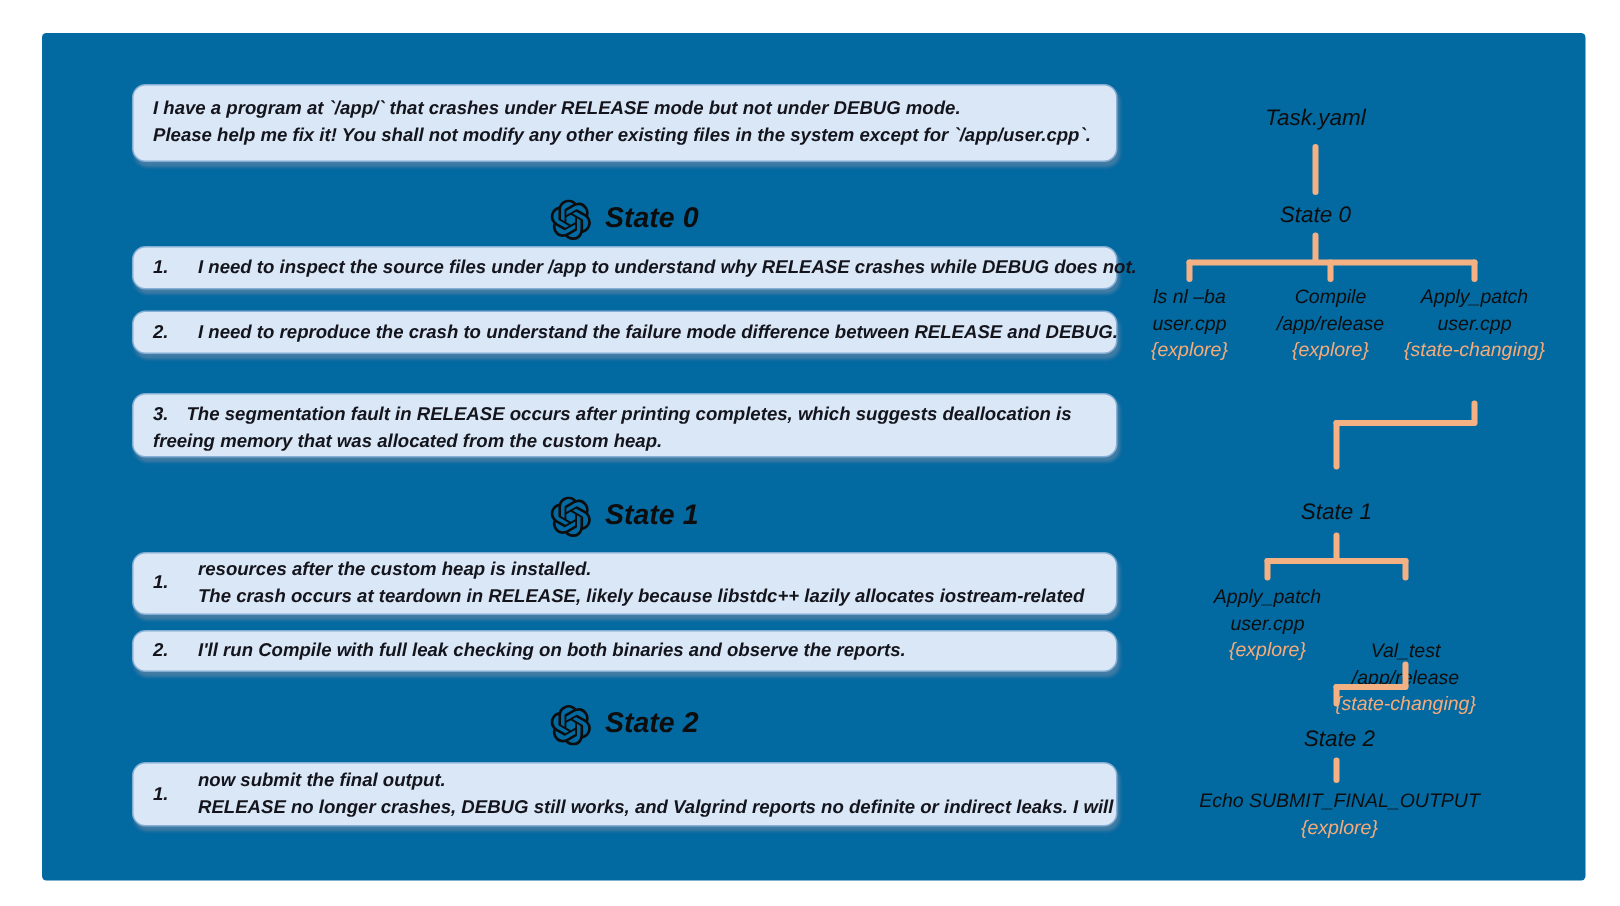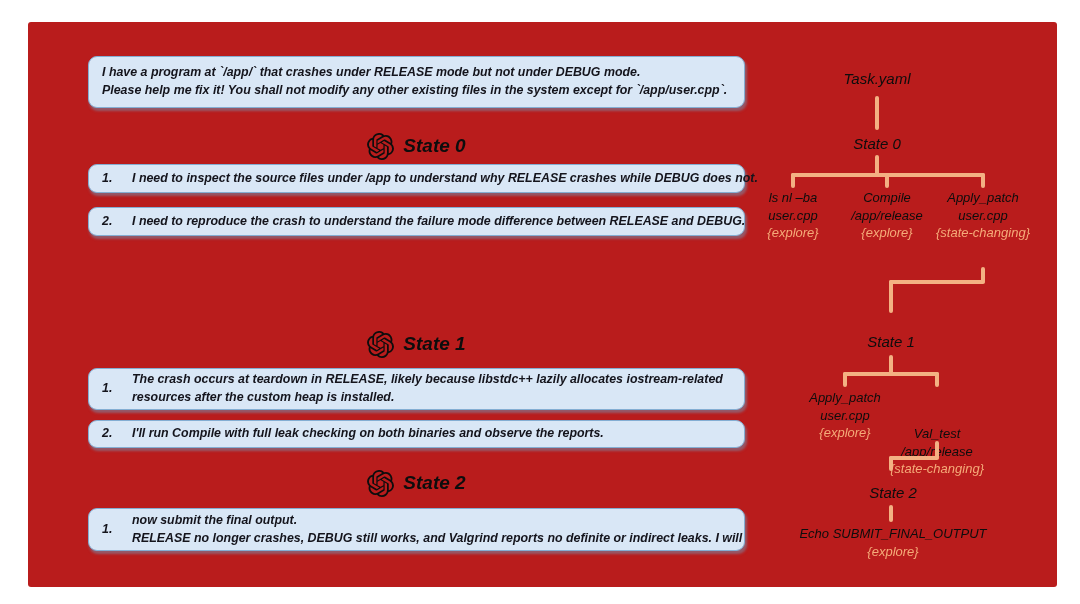--- a/index.html
+++ b/index.html
@@ -2,21 +2,21 @@
 <html><head>
 <meta charset="utf-8">
 <style>
   html,body{margin:0;padding:0;}
   body{
     width:1080px;height:604px;background:#ffffff;position:relative;overflow:hidden;
     font-family:"Liberation Sans","DejaVu Sans",sans-serif;
   }
   #panel{
     position:absolute;left:28px;top:22px;width:1029px;height:565px;
-    background:#b91c1c;border-radius:3px;
+    background:#0369a1;border-radius:3px;
   }
   
   .bubble{
     position:absolute;left:60px;width:657px;box-sizing:border-box;
     background:#d9e7f6;border:1.6px solid #84aed3;border-radius:9px;
     box-shadow:1.5px 3px 2.5px rgba(120,140,168,.55);
     display:flex;align-items:center;padding:0 13px;
     color:#14141c;font-size:12.4px;font-weight:600;font-style:italic;line-height:1.42;
   }
   .bubble .num{flex:0 0 30px;}
@@ -71,33 +71,39 @@
       </div>
   </div>
 
   <div class="bubble" style="top:185px;height:29px;">
     <span class="num">2.</span>
     <div class="btxt">
         <span class="bline">I need to reproduce the crash to understand the failure mode difference between RELEASE and DEBUG.</span>
       </div>
   </div>
 
+  <div class="bubble b-plain" style="top:240px;height:43px;">
+    <div class="btxt">
+      <span class="bline"><span class="num-inline">3.</span><span>The segmentation fault in RELEASE occurs after printing completes, which suggests deallocation is</span></span>
+      <span class="bline">freeing memory that was allocated from the custom heap.</span>
+    </div>
+  </div>
 
   <div class="state-heading" style="top:307px;">
     <svg width="27" height="27" viewBox="0 0 24 24" fill="#0d0d0d" aria-hidden="true">
         <path d="M22.2819 9.8211a5.9847 5.9847 0 0 0-.5157-4.9108 6.0462 6.0462 0 0 0-6.5098-2.9A6.0651 6.0651 0 0 0 4.9807 4.1818a5.9847 5.9847 0 0 0-3.9977 2.9 6.0462 6.0462 0 0 0 .7427 7.0966 5.98 5.98 0 0 0 .511 4.9107 6.051 6.051 0 0 0 6.5146 2.9001A5.9847 5.9847 0 0 0 13.2599 24a6.0557 6.0557 0 0 0 5.7718-4.2058 5.9894 5.9894 0 0 0 3.9977-2.9001 6.0557 6.0557 0 0 0-.7475-7.073zm-9.022 12.6081a4.4755 4.4755 0 0 1-2.8764-1.0408l.1419-.0804 4.7783-2.7582a.7948.7948 0 0 0 .3927-.6813v-6.7369l2.02 1.1686a.071.071 0 0 1 .038.0615v5.5826a4.504 4.504 0 0 1-4.4945 4.4849zm-9.6607-4.1254a4.4708 4.4708 0 0 1-.5346-3.0137l.142.0852 4.783 2.7582a.7712.7712 0 0 0 .7806 0l5.8428-3.3685v2.3324a.0804.0804 0 0 1-.0332.0615L9.74 19.9502a4.4992 4.4992 0 0 1-6.1408-1.6464zM2.3408 7.8956a4.485 4.485 0 0 1 2.3655-1.9728V11.6a.7664.7664 0 0 0 .3879.6765l5.8144 3.3543-2.0201 1.1685a.0757.0757 0 0 1-.071 0l-4.8303-2.7865A4.504 4.504 0 0 1 2.3408 7.8956zm16.5963 3.8558L13.1038 8.364 15.1192 7.2a.0757.0757 0 0 1 .071 0l4.8303 2.7913a4.4944 4.4944 0 0 1-.6765 8.1042v-5.6772a.79.79 0 0 0-.407-.667zm2.0107-3.0231l-.142-.0852-4.7735-2.7818a.7759.7759 0 0 0-.7854 0L9.409 9.2297V6.8974a.0662.0662 0 0 1 .0284-.0615l4.8303-2.7866a4.4992 4.4992 0 0 1 6.6802 4.66zM8.3065 12.863l-2.02-1.1638a.0804.0804 0 0 1-.038-.0567V6.0742a4.4992 4.4992 0 0 1 7.3757-3.4537l-.142.0805L8.704 5.459a.7948.7948 0 0 0-.3927.6813zm1.0976-2.3654l2.602-1.4998 2.6069 1.4998v2.9994l-2.5974 1.4997-2.6067-1.4997z"></path>
       </svg>
     <span>State 1</span>
   </div>
 
   <div class="bubble" style="top:346px;height:42px;">
     <span class="num">1.</span>
     <div class="btxt">
+      <span class="bline">resources after the custom heap is installed.</span>
       <span class="bline">The crash occurs at teardown in RELEASE, likely because libstdc++ lazily allocates iostream-related</span>
-      <span class="bline">resources after the custom heap is installed.</span>
     </div>
   </div>
 
   <div class="bubble" style="top:398px;height:28px;">
     <span class="num">2.</span>
     <div class="btxt">
         <span class="bline">I'll run Compile with full leak checking on both binaries and observe the reports.</span>
       </div>
   </div>
 

